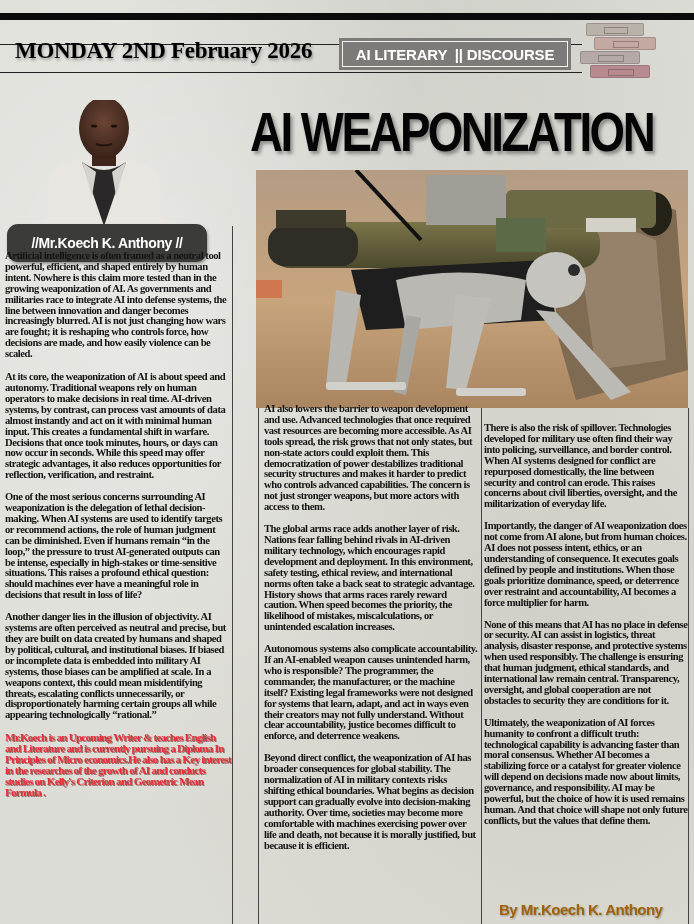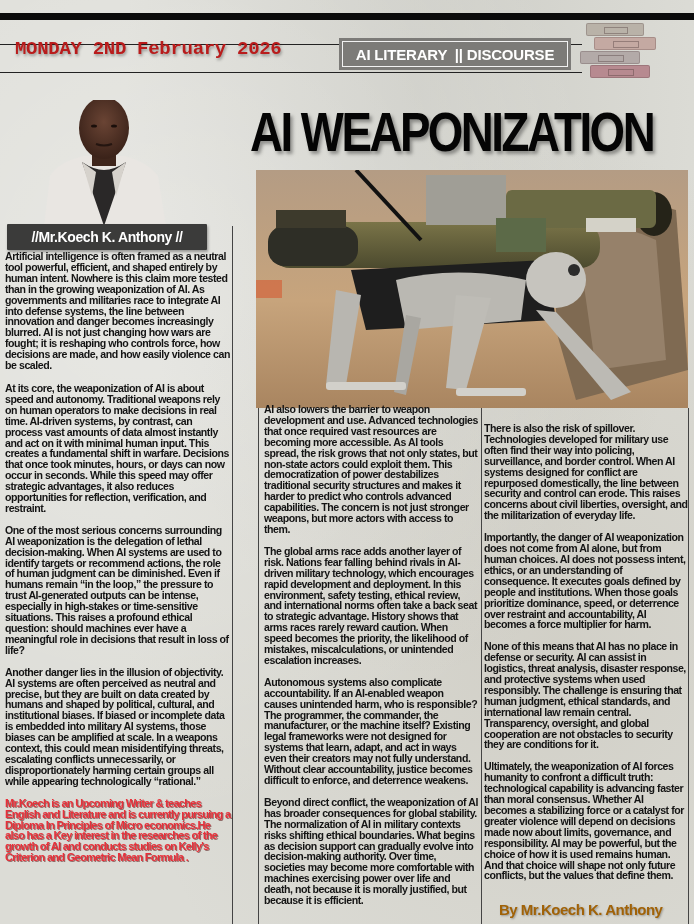--- a/index.html
+++ b/index.html
@@ -11,22 +11,22 @@
       radial-gradient(ellipse at 20% 30%, rgba(255,255,255,0.35), transparent 60%),
       radial-gradient(ellipse at 80% 70%, rgba(160,150,130,0.18), transparent 55%),
       radial-gradient(ellipse at 60% 10%, rgba(120,120,110,0.15), transparent 50%);
     font-family: "Liberation Sans", sans-serif;
     color: #111;
   }
   .top-rule { position: absolute; left: 0; top: 13px; width: 694px; height: 7px; background: #0b0b0b; }
   .thin-rule { position: absolute; left: 0; height: 1px; background: #222; }
   .date {
     position: absolute; left: 15px; top: 38px;
-    font-family: Liberation Mono, monospace; font-weight: bold;
-    font-size: 19px; letter-spacing: -0.3px; color: #b91c1c;
+    font-family: Liberation Serif, serif; font-weight: bold;
+    font-size: 23px; letter-spacing: -0.3px; color: #000000;
     text-shadow: 1px 2px 3px rgba(0,0,0,0.35);
   }
   .section-badge {
     position: absolute; left: 339px; top: 38px; width: 232px; height: 32px;
     background: #7c7b78; padding: 3px;
   }
   .section-badge-inner {
     border: 1px solid #f2f2f2; height: 100%;
     display: flex; align-items: center; justify-content: center;
     color: #fff; font-weight: bold; font-size: 15px; letter-spacing: -0.2px;
@@ -37,35 +37,35 @@
   .headline {
     position: absolute; left: 250px; top: 100px;
     font-family: "Liberation Sans", sans-serif; font-weight: bold;
     font-size: 55px; line-height: 64px; letter-spacing: -3px;
     color: #050505; transform: scaleX(0.83); transform-origin: left top;
     text-shadow: 3px 3px 4px rgba(0,0,0,0.35);
     white-space: nowrap;
   }
   .portrait { position: absolute; left: 36px; top: 100px; width: 136px; height: 126px; overflow: hidden; }
   .byline-pill {
-    position: absolute; left: 7px; top: 224px; width: 200px; height: 26px;
-    background: #3b3b3a; border-radius: 1px;
+    position: absolute; left: 7px; top: 224px; width: 200px; height: 38px;
+    background: #3b3b3a; border-radius: 11px;
     color: #fff; font-weight: bold; font-size: 14px; letter-spacing: -0.4px;
     display: flex; align-items: center; justify-content: center;
     box-shadow: 1px 2px 3px rgba(0,0,0,0.35);
   }
   .col-rule { position: absolute; width: 1px; background: #444; }
   .photo { position: absolute; left: 256px; top: 170px; width: 432px; height: 238px; overflow: hidden; }
   .col {
     position: absolute;
     font-family: "Liberation Sans", sans-serif; font-weight: bold;
     font-size: 10.6px; line-height: 10.9px; letter-spacing: -0.45px;
     color: #141414;
   }
-  .col p { margin-bottom: 11px; }
+  .col p { margin-bottom: 11px; font-family: Liberation Serif, serif; }
   .bio {
     color: #e8303a; font-weight: bold; font-size: 11px; line-height: 10.9px;
     letter-spacing: -0.7px;
     text-shadow: 1px 1px 0 rgba(90,20,20,0.55);
   }
   .signature {
     position: absolute; left: 499px; top: 901px;
     font-weight: bold; font-size: 15px; letter-spacing: -0.5px; color: #a16207;
     text-shadow: 1px 1px 2px rgba(0,0,0,0.3);
   }

